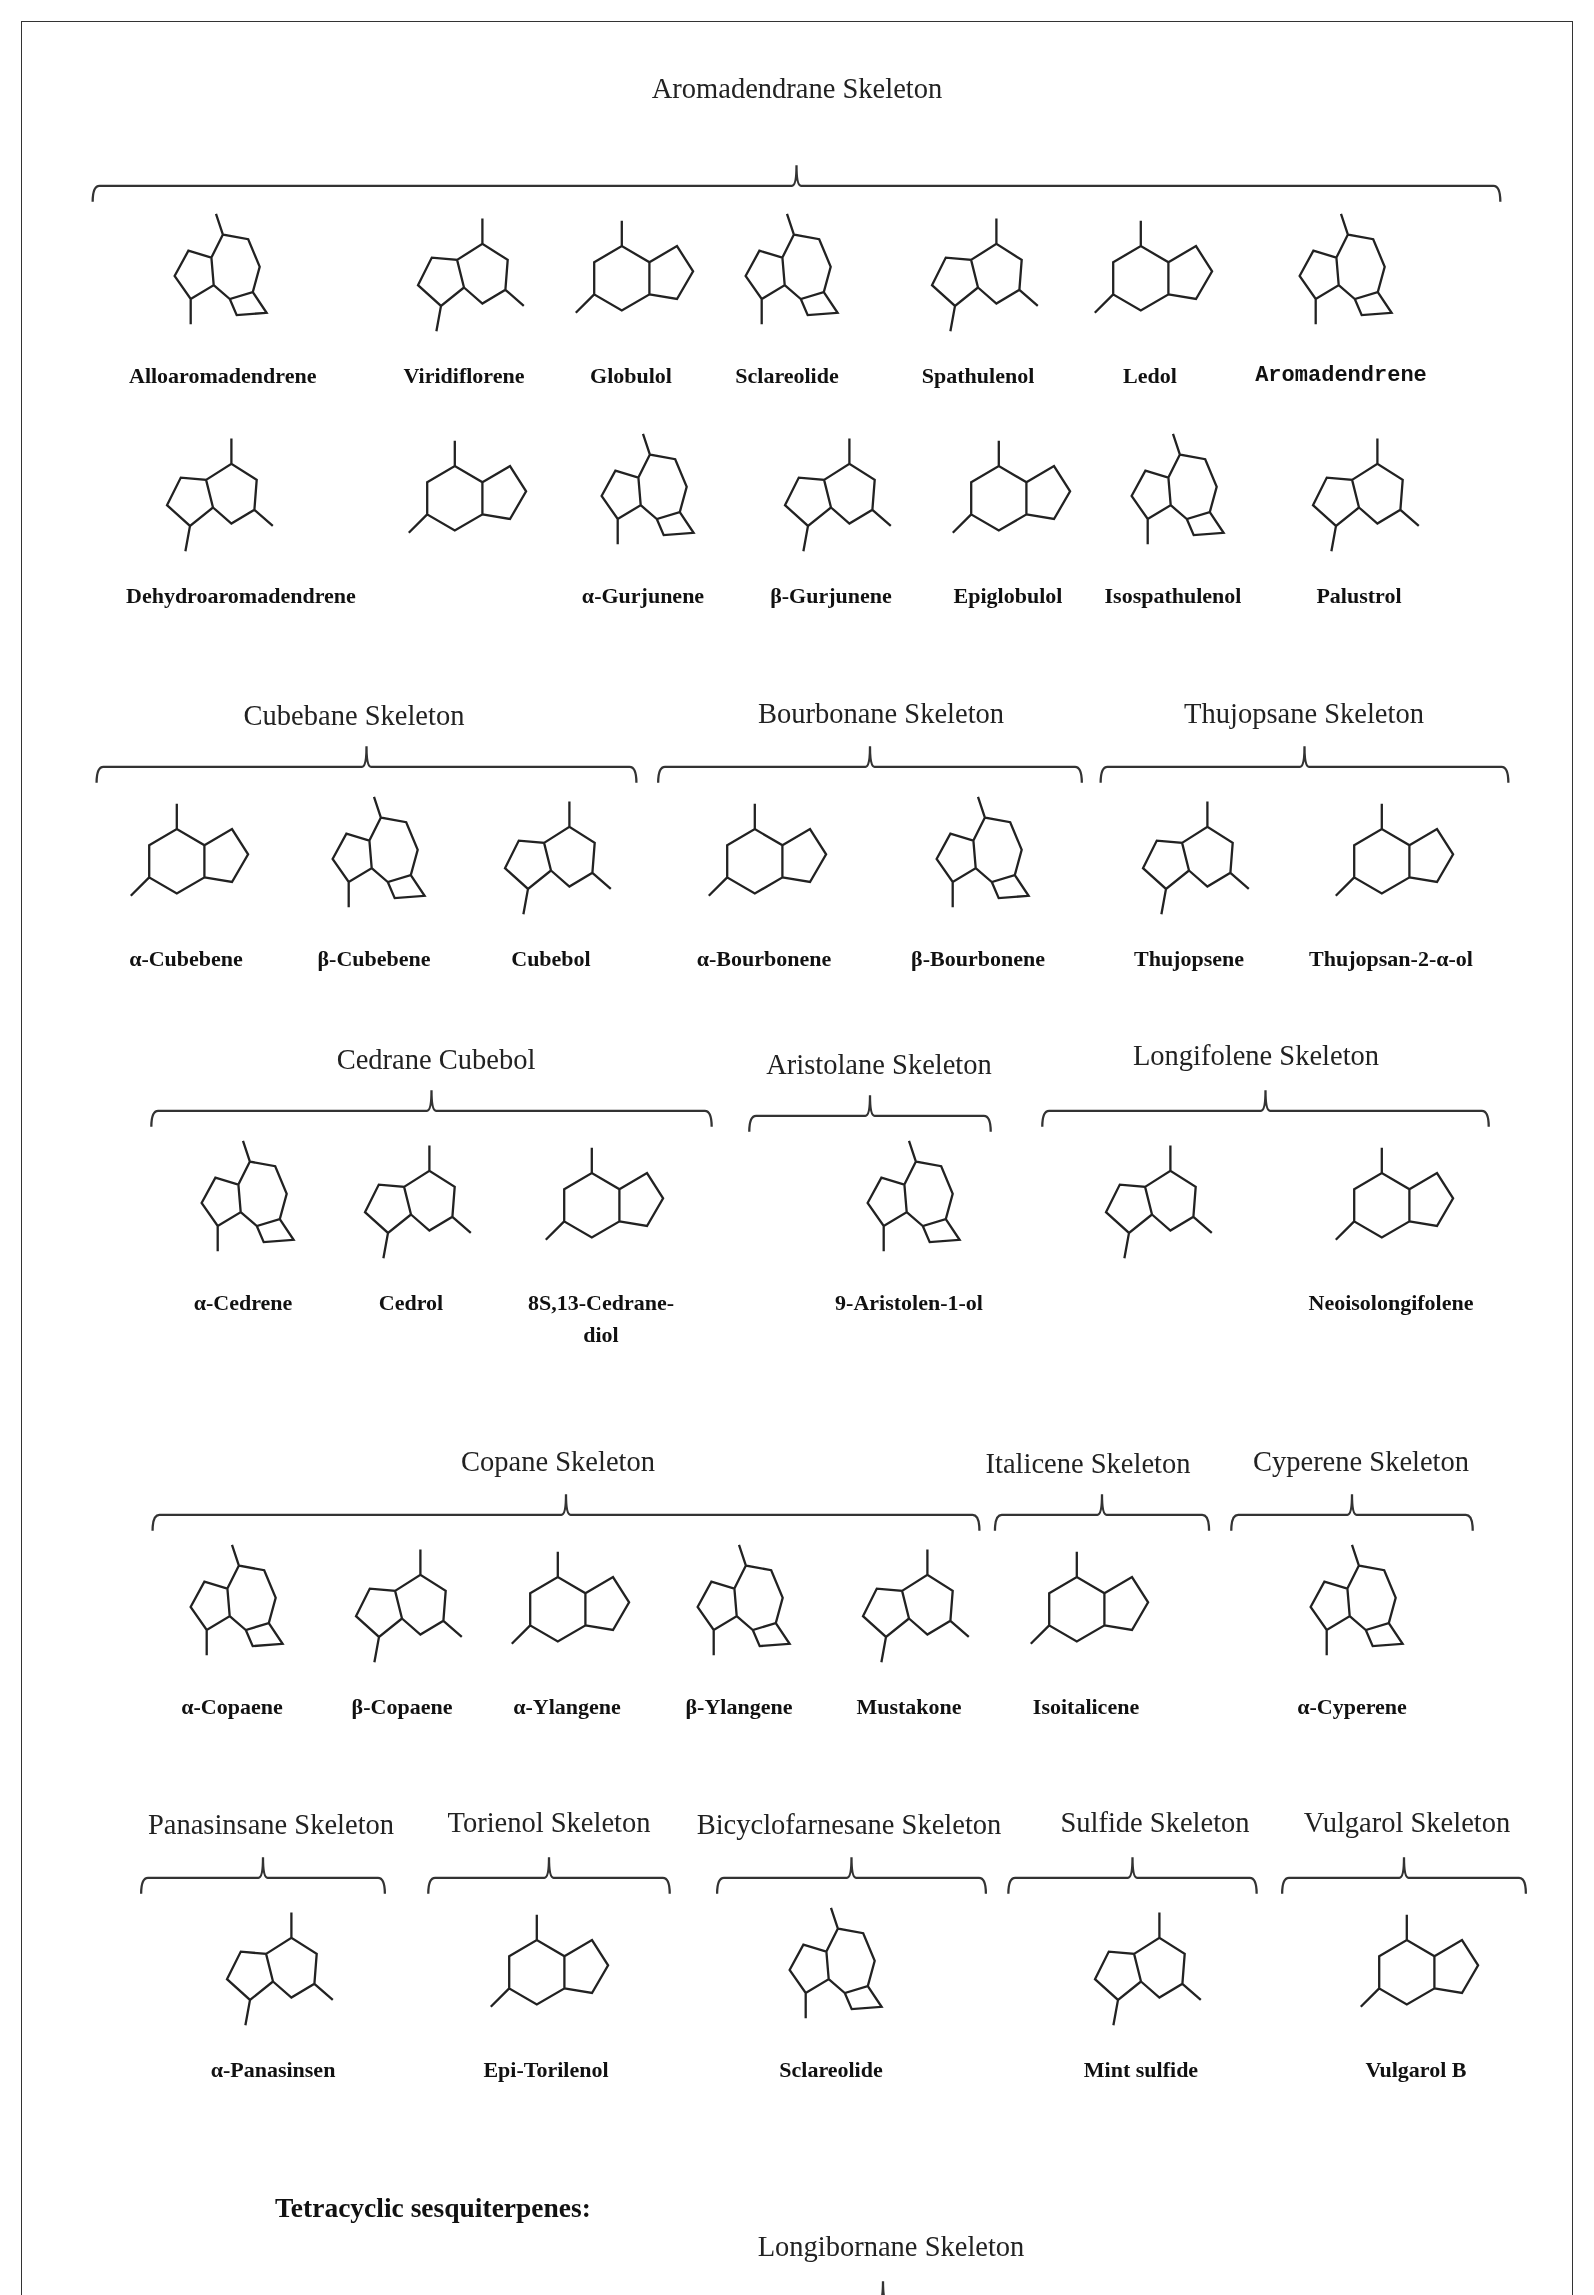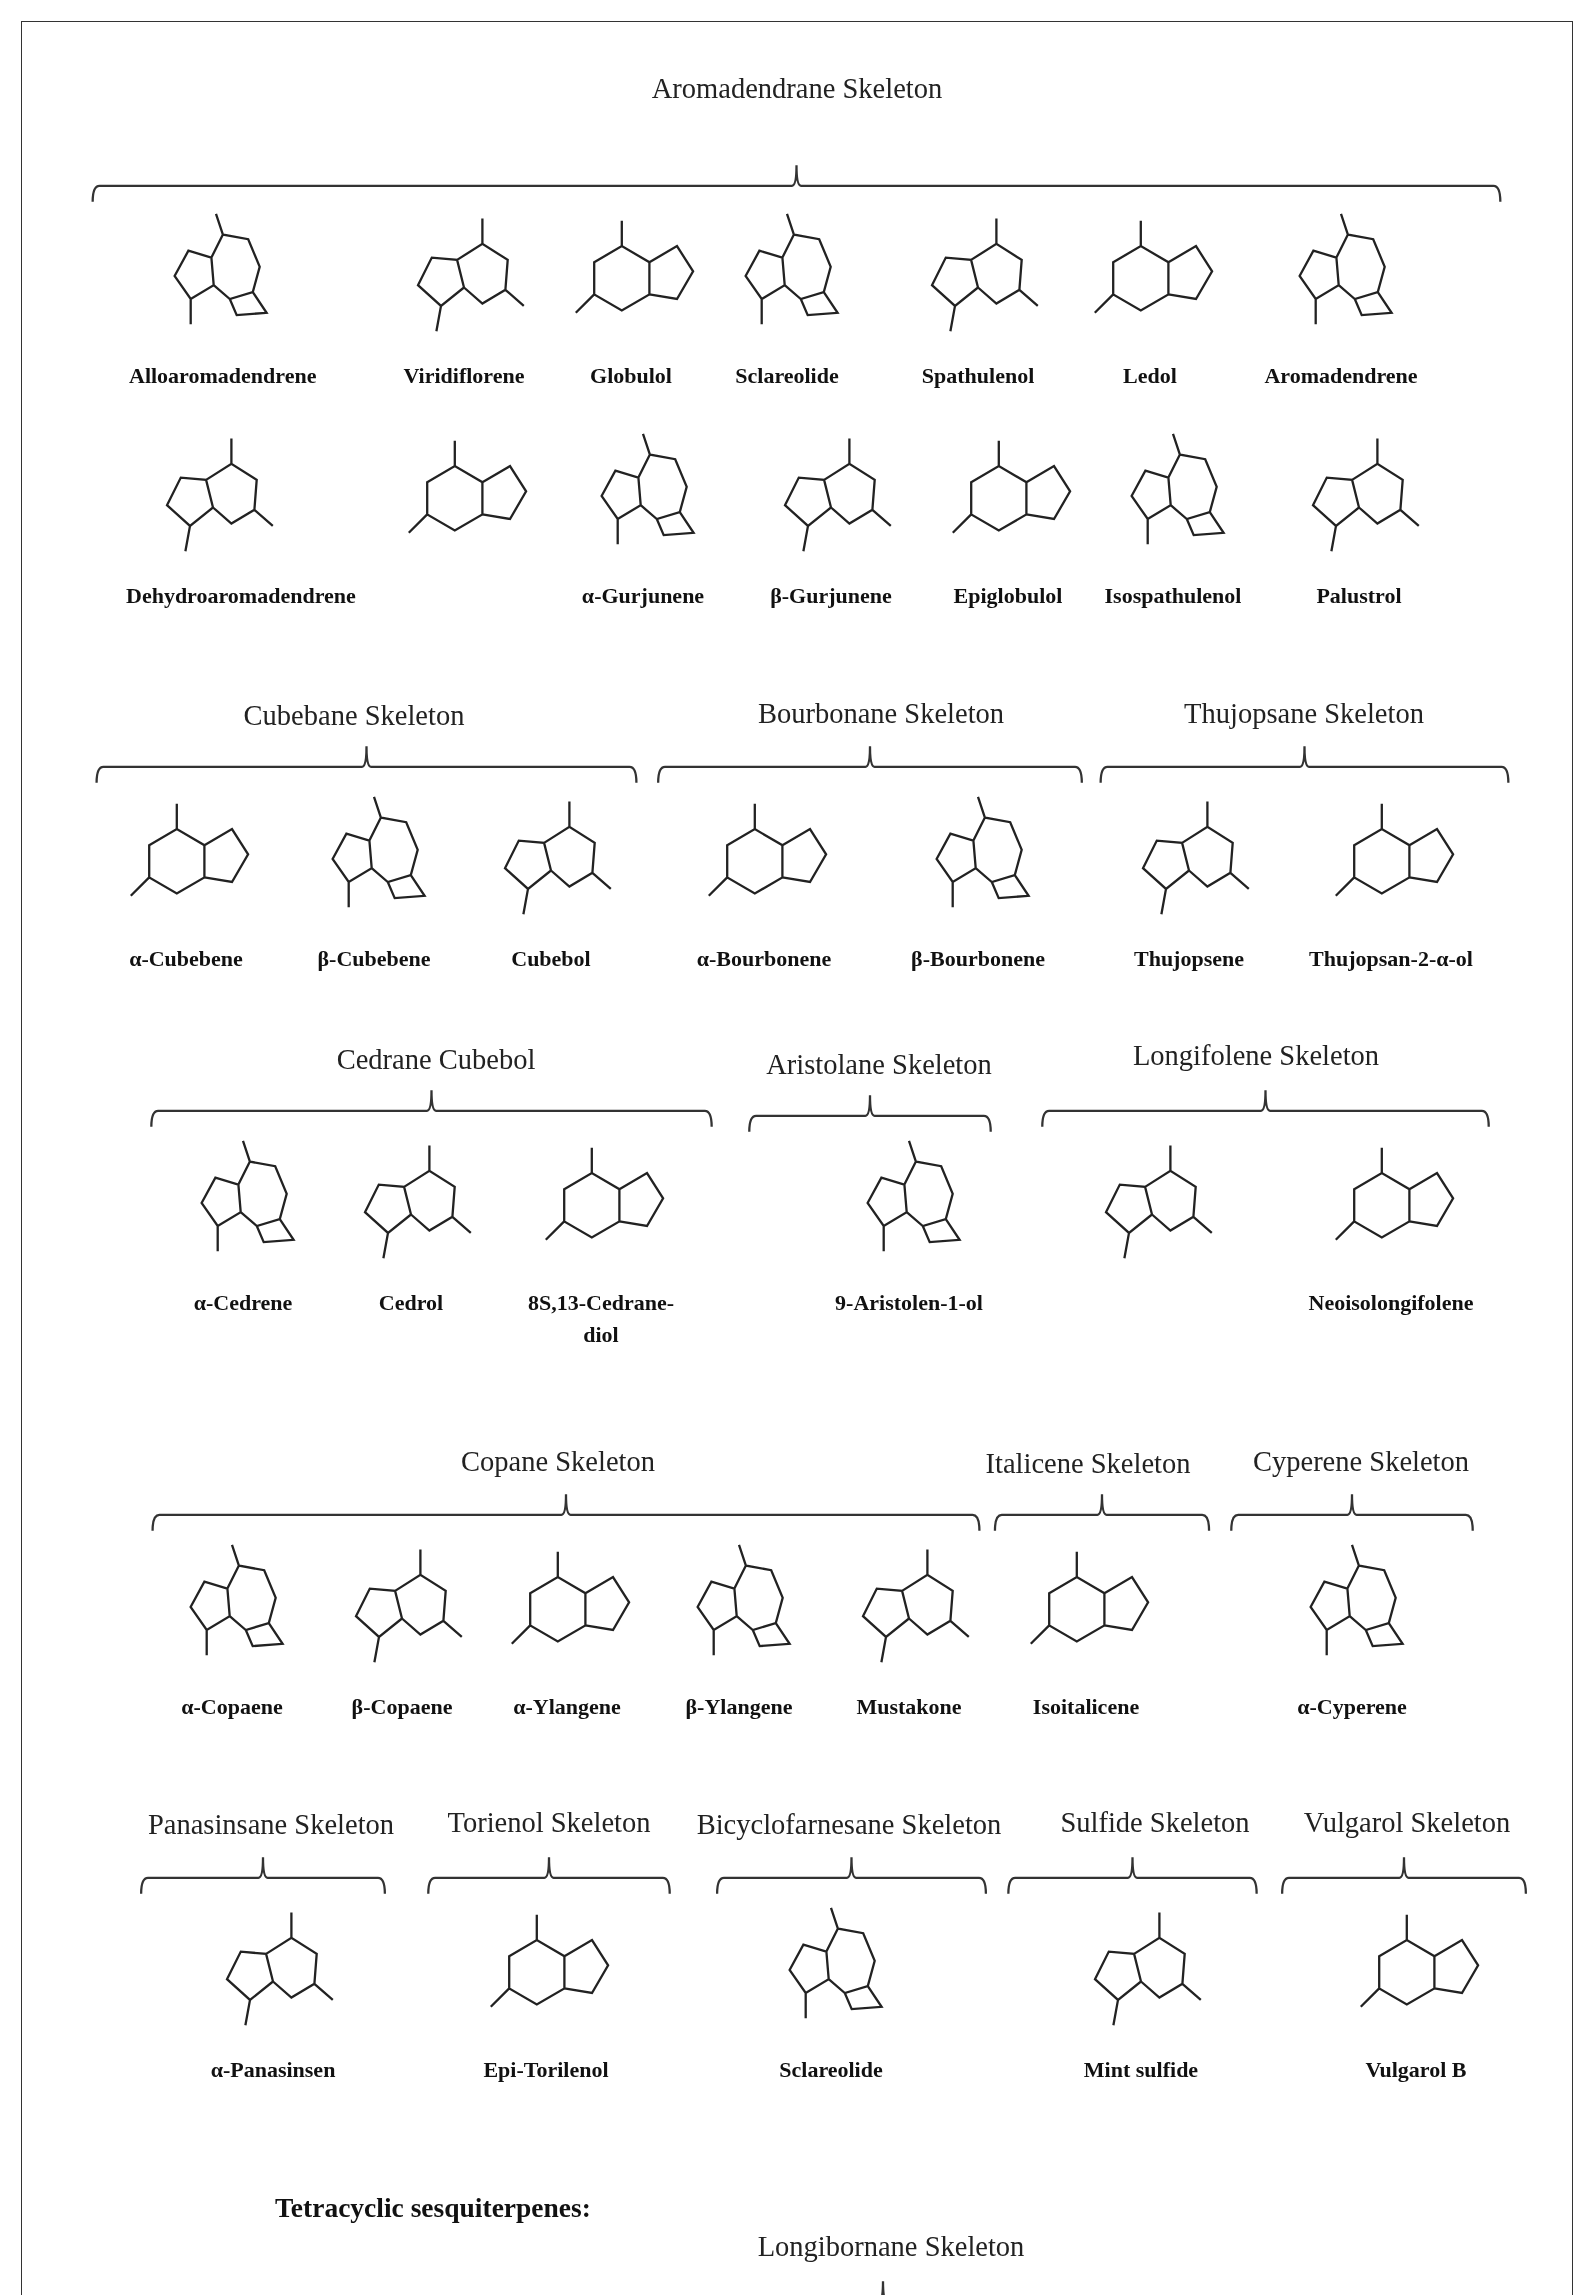--- a/index.html
+++ b/index.html
@@ -63,21 +63,21 @@
       <span class="lbl">Spathulenol</span>
     </div>
     <div class="cmp" style="left: 1150px; top: 207px;">
       <svg width="138" height="138" viewBox="0 0 300 300">
         <g fill="none" stroke="#222" stroke-width="5">
           <path d="M70 120 L130 85 L190 120 L190 190 L130 225 L70 190 Z M190 120 L250 85 L285 140 L250 200 L190 190 M130 85 L130 30 M70 190 L30 230"></path>
         </g>
       </svg>
       <span class="lbl">Ledol</span>
     </div>
-    <div class="cmp" style="left: 1341px; top: 207px;">
+    <div class="cmp" style="left: 1341px; top: 207px; font-family: Liberation Mono, monospace;">
       <svg width="138" height="138" viewBox="0 0 300 300">
         <g fill="none" stroke="#222" stroke-width="5">
           <path d="M60 150 L90 95 L140 110 L145 170 L95 200 Z M140 110 L165 60 L220 70 L245 130 L230 185 L180 200 L145 170 M230 185 L260 230 L195 235 L180 200 M165 60 L150 15 M95 200 L95 255"></path>
         </g>
       </svg>
       <span class="lbl">Aromadendrene</span>
     </div>
     <div class="cmp" style="left: 213px; top: 427px;">
       <svg width="138" height="138" viewBox="0 0 300 300">
         <g fill="none" stroke="#222" stroke-width="5">

